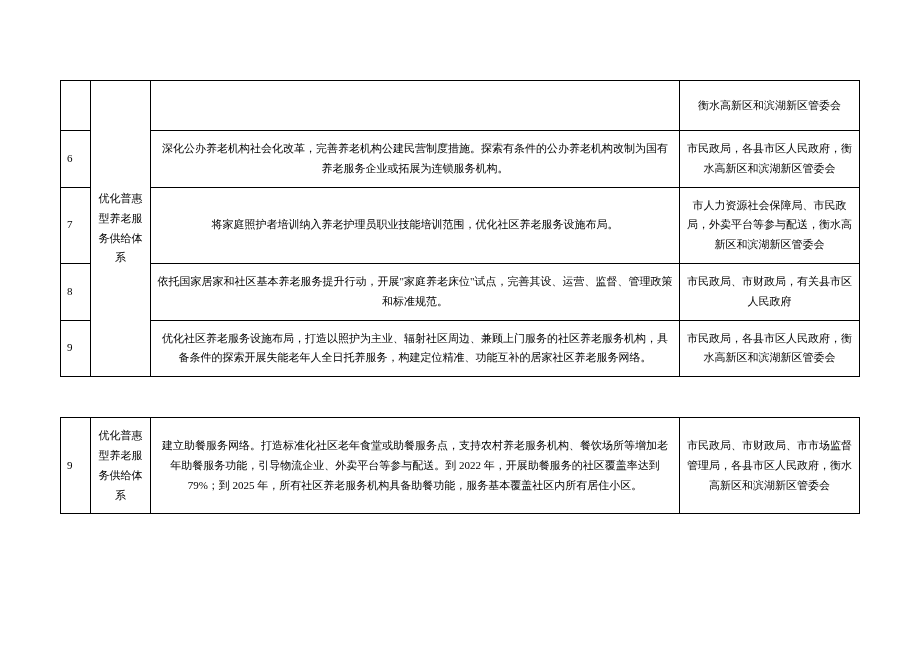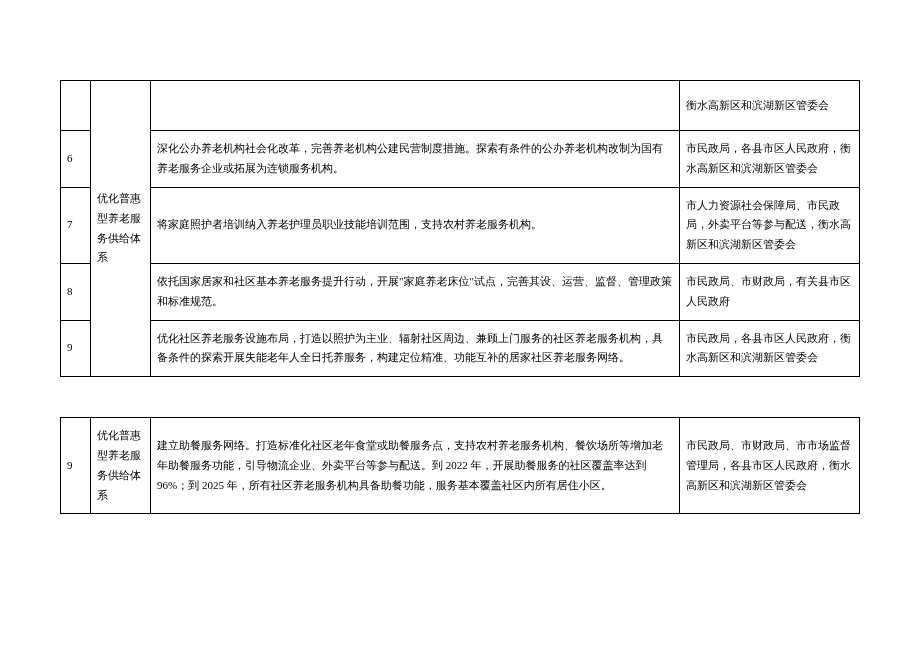--- a/index.html
+++ b/index.html
@@ -13,21 +13,21 @@
     table {
       width: 100%;
       border-collapse: collapse;
       margin-bottom: 40px;
     }
     td {
       border: 1px solid #000;
       padding: 8px 6px;
       vertical-align: middle;
       line-height: 1.8;
-      text-align: left;
+      text-align: center;
     }
     .col-num { width: 30px; text-align: left; }
     .col-cat { width: 60px; }
     .col-content { width: auto; }
     .col-dept { width: 180px; }
     .row-tall td { height: 50px; }
   </style>
 </head>
 <body>
 
@@ -39,38 +39,38 @@
     <td class="col-content"></td>
     <td class="col-dept">衡水高新区和滨湖新区管委会</td>
   </tr>
   <tr>
     <td class="col-num">6</td>
     <td class="col-content">深化公办养老机构社会化改革，完善养老机构公建民营制度措施。探索有条件的公办养老机构改制为国有养老服务企业或拓展为连锁服务机构。</td>
     <td class="col-dept">市民政局，各县市区人民政府，衡水高新区和滨湖新区管委会</td>
   </tr>
   <tr>
     <td class="col-num">7</td>
-    <td class="col-content">将家庭照护者培训纳入养老护理员职业技能培训范围，支持农村养老服务机构。</td>
+    <td class="col-content">将家庭照护者培训纳入养老护理员职业技能培训范围，优化社区养老服务设施布局。</td>
     <td class="col-dept">市人力资源社会保障局、市民政局，外卖平台等参与配送，衡水高新区和滨湖新区管委会</td>
   </tr>
   <tr>
     <td class="col-num">8</td>
     <td class="col-content">依托国家居家和社区基本养老服务提升行动，开展"家庭养老床位"试点，完善其设、运营、监督、管理政策和标准规范。</td>
     <td class="col-dept">市民政局、市财政局，有关县市区人民政府</td>
   </tr>
   <tr>
     <td class="col-num">9</td>
     <td class="col-content">优化社区养老服务设施布局，打造以照护为主业、辐射社区周边、兼顾上门服务的社区养老服务机构，具备条件的探索开展失能老年人全日托养服务，构建定位精准、功能互补的居家社区养老服务网络。</td>
     <td class="col-dept">市民政局，各县市区人民政府，衡水高新区和滨湖新区管委会</td>
   </tr>
 </tbody>
   </table>
 
 <table>
   <tbody>
       <tr>
     <td class="col-num">9</td>
     <td class="col-cat">优化普惠型养老服务供给体系</td>
-    <td class="col-content">建立助餐服务网络。打造标准化社区老年食堂或助餐服务点，支持农村养老服务机构、餐饮场所等增加老年助餐服务功能，引导物流企业、外卖平台等参与配送。到 2022 年，开展助餐服务的社区覆盖率达到 96%；到 2025 年，所有社区养老服务机构具备助餐功能，服务基本覆盖社区内所有居住小区。</td>
+    <td class="col-content">建立助餐服务网络。打造标准化社区老年食堂或助餐服务点，支持农村养老服务机构、餐饮场所等增加老年助餐服务功能，引导物流企业、外卖平台等参与配送。到 2022 年，开展助餐服务的社区覆盖率达到 79%；到 2025 年，所有社区养老服务机构具备助餐功能，服务基本覆盖社区内所有居住小区。</td>
     <td class="col-dept">市民政局、市财政局、市市场监督管理局，各县市区人民政府，衡水高新区和滨湖新区管委会</td>
   </tr>
 </tbody>
   </table>
 
 </body></html>

